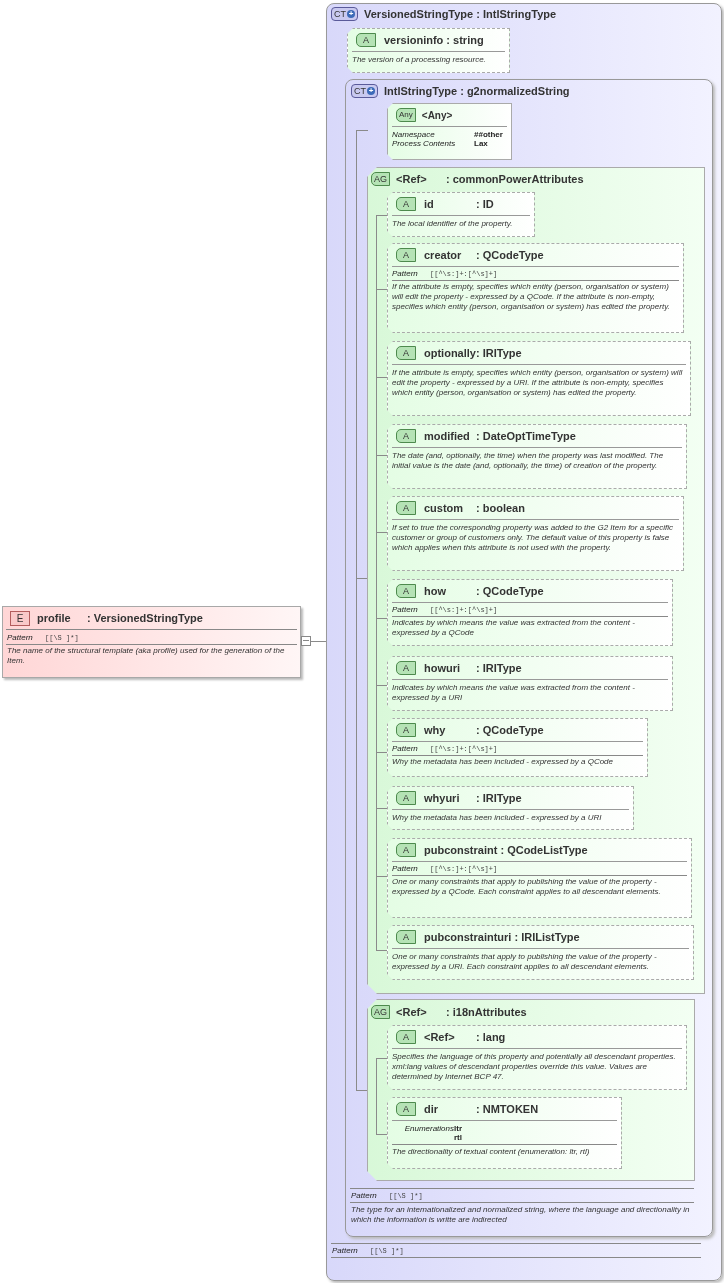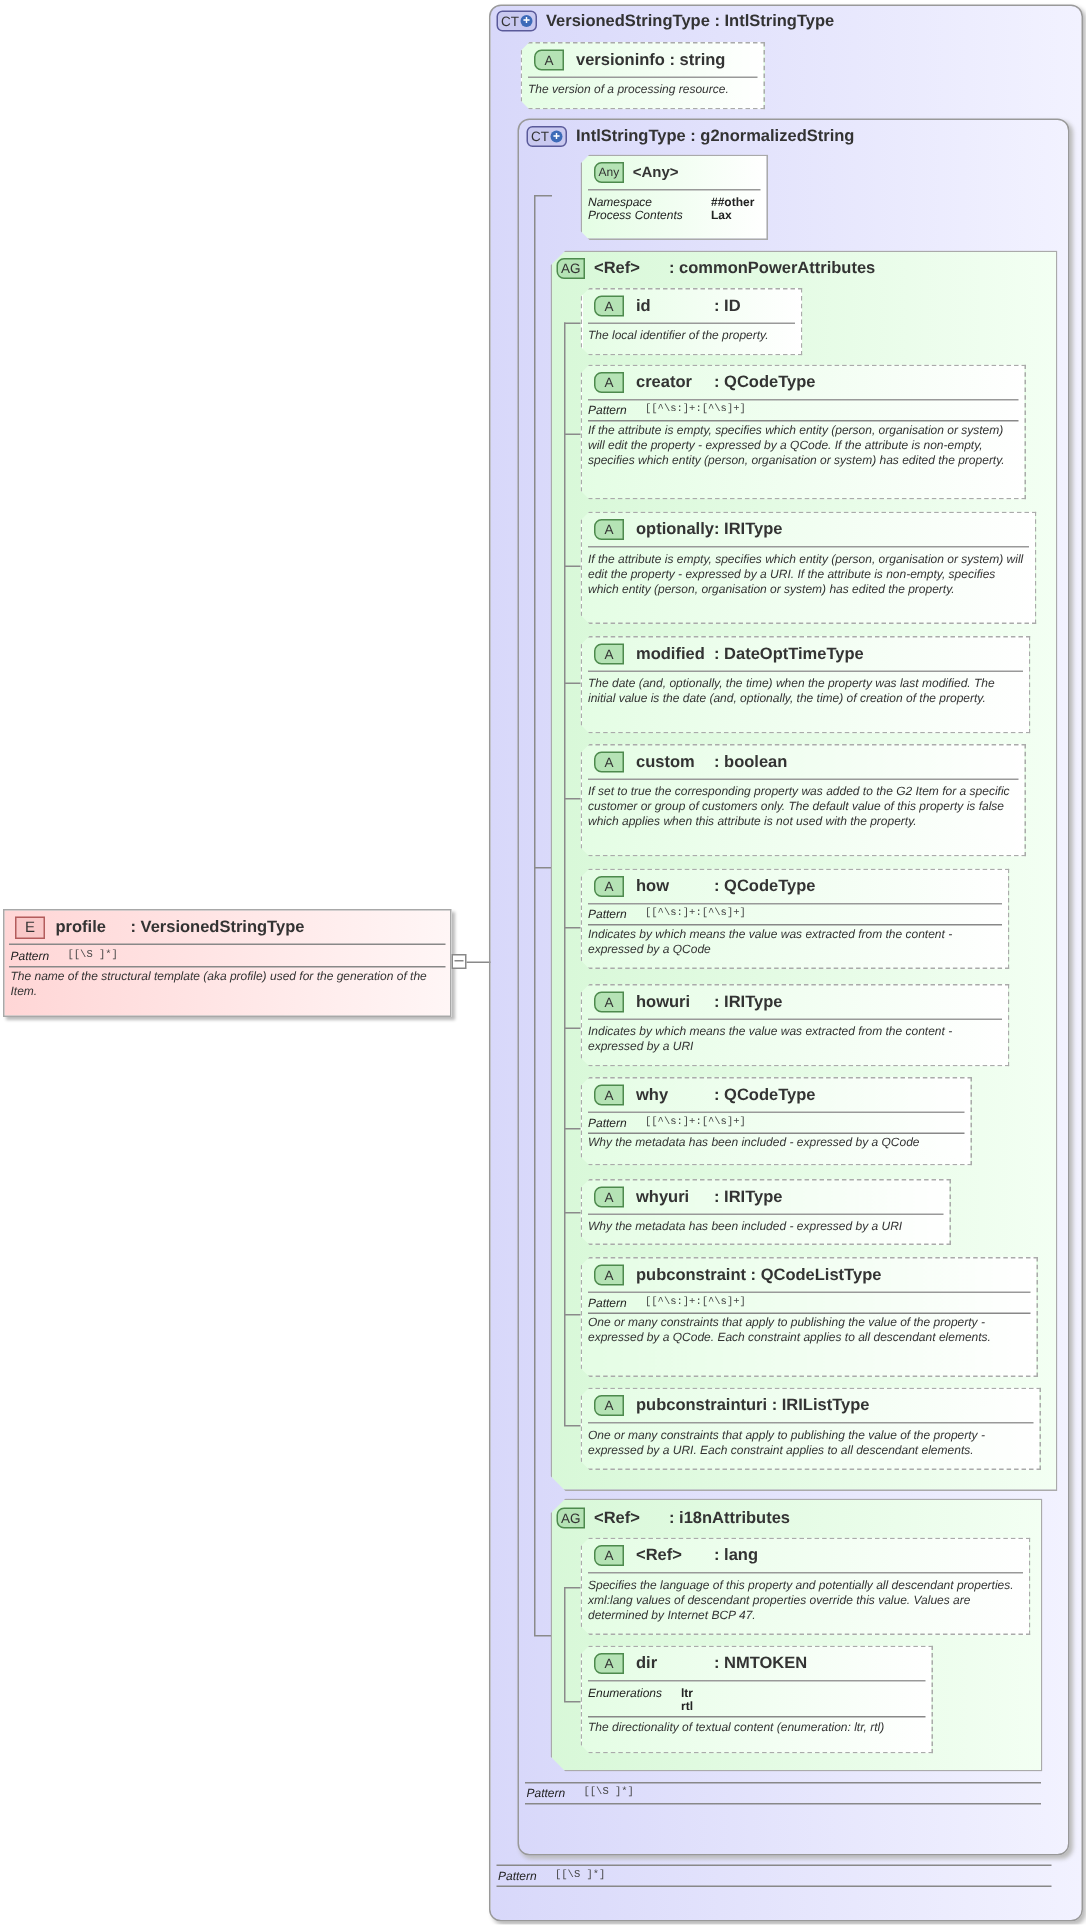--- a/index.html
+++ b/index.html
@@ -2,21 +2,21 @@
 <html><head>
 <meta charset="utf-8">
 <style>
   html,body{margin:0;padding:0;background:#ffffff;}
   body{width:724px;height:1283px;position:relative;overflow:hidden;font-family:"Liberation Sans",sans-serif;color:#222;}
   .abs{position:absolute;}
   
   .elem{position:absolute;left:2px;top:606px;width:297px;height:70px;border:1px solid #a8a8a8;background:linear-gradient(to right,#ffd6d6,#fff6f6);box-shadow:2px 2px 2px #bbb;}
   .elem .hdr{height:22px;display:flex;align-items:center;padding-left:4px;font-weight:bold;font-size:11px;color:#333;border-bottom:1px solid #888;margin:0 3px;}
   .badge-e{display:inline-block;width:18px;height:13px;border:1px solid #b35c5c;background:#f9c8c8;text-align:center;font-size:10px;line-height:13px;color:#333;font-weight:normal;margin-right:7px;}
-  .row{display:flex;align-items:flex-start;font-size:8px;padding:2px 4px;}
+  .row{display:flex;align-items:flex-end;font-size:8px;padding:2px 4px;}
   .row .k{font-style:italic;width:38px;}
   .row .v{font-family:"Liberation Mono",monospace;font-size:7px;color:#444;}
   .desc{font-size:8px;font-style:italic;color:#333;line-height:10px;padding:1px 4px;}
   .sep{border-top:1px solid #888;margin:0 3px;}
   .plus-box{position:absolute;width:8px;height:8px;border:1px solid #888;background:#fff;}
   
   .ct{position:absolute;border:1px solid #999;border-radius:8px;background:linear-gradient(to right,#d8d8fa,#f2f2ff);box-shadow:2px 2px 3px #bbb;}
   .ct-title{position:absolute;display:flex;align-items:center;font-size:11px;font-weight:bold;color:#333;}
   .badge-ct{display:inline-flex;align-items:center;justify-content:center;height:12px;padding:0 2px;border:1px solid #5a5a9a;border-radius:4px;background:#c9c9f0;font-size:9px;color:#333;font-weight:normal;margin-right:6px;}
   .badge-ct .pl{display:inline-block;width:8px;height:8px;border-radius:50%;background:#3d6bb8;color:#fff;font-size:8px;line-height:8px;text-align:center;margin-left:1px;font-weight:bold;}
@@ -253,39 +253,40 @@
   <div class="desc" style="padding-top:3px;">Specifies the language of this property and potentially all descendant properties. xml:lang values of descendant properties override this value. Values are determined by Internet BCP 47.</div>
 </div>
 <div class="line" style="left:376px;top:1058px;width:11px;height:1px;"></div>
 
 <div class="attr" style="left:387px;top:1097px;width:233px;height:70px;">
   <div class="hdr">
       <span class="badge-a">A</span>
       <span class="nm" style="width:52px;">dir</span>
       <span class="ty">: NMTOKEN</span>
     </div>
-  <div class="row" style="align-items:flex-start;padding-top:3px;">
+  <div class="row" style="align-items:flex-start;padding-top:3px;text-align:right;">
     <span class="k" style="width:62px;">Enumerations</span>
     <span style="display:flex;flex-direction:column;font-size:8px;font-weight:bold;line-height:9px;">
       <span>ltr</span>
       <span>rtl</span>
     </span>
   </div>
   <div class="sep"></div>
   <div class="desc" style="padding-top:2px;">The directionality of textual content (enumeration: ltr, rtl)</div>
 </div>
 <div class="line" style="left:376px;top:1134px;width:11px;height:1px;"></div>
 
 <div class="abs" style="left:350px;top:1188px;width:344px;">
   <div class="sep" style="margin:0;"></div>
   <div class="row" style="padding:2px 1px;">
     <span class="k">Pattern</span>
     <span class="v">[[\S ]*]</span>
   </div>
   <div class="sep" style="margin:0;"></div>
+  <div class="desc" style="padding:2px 1px;">The type for an internationalized and normalized string, where the language and directionality in which the information is writte are indirected</div>
 </div>
 
 <div class="abs" style="left:331px;top:1243px;width:370px;">
   <div class="sep" style="margin:0;"></div>
   <div class="row" style="padding:2px 1px;">
     <span class="k">Pattern</span>
     <span class="v">[[\S ]*]</span>
   </div>
   <div class="sep" style="margin:0;"></div>
 </div>

